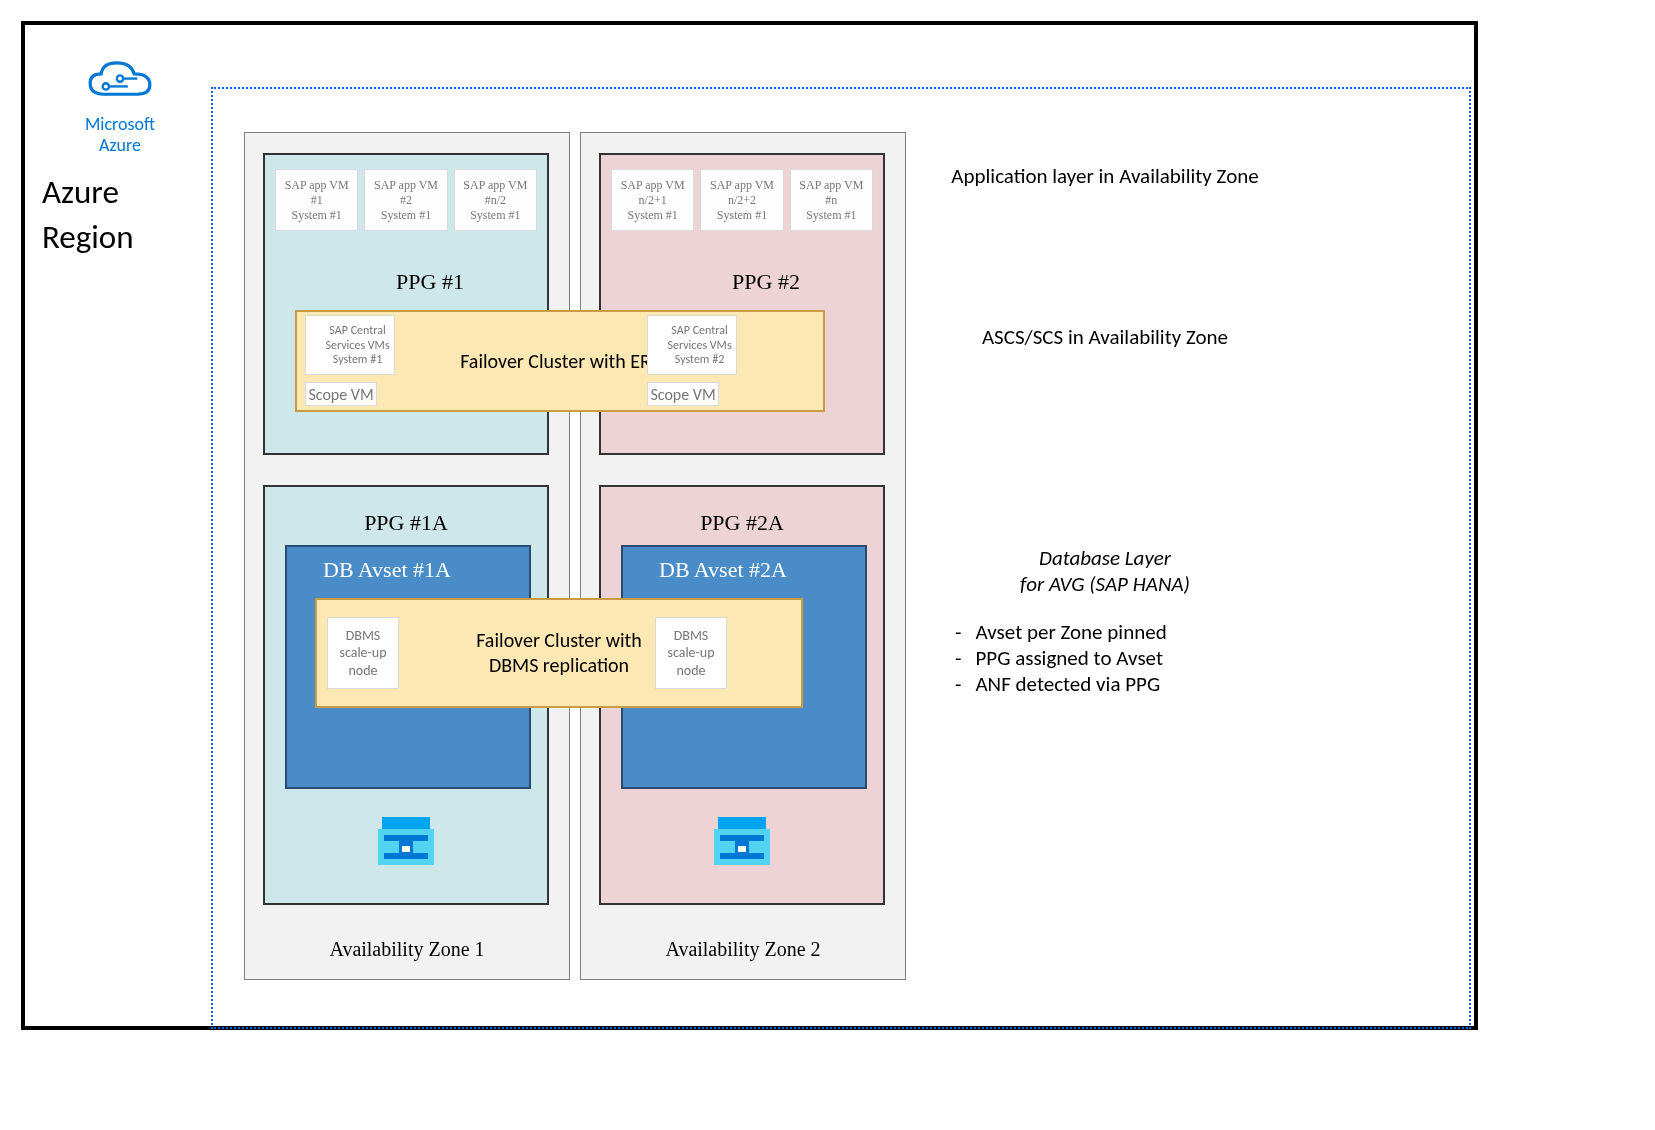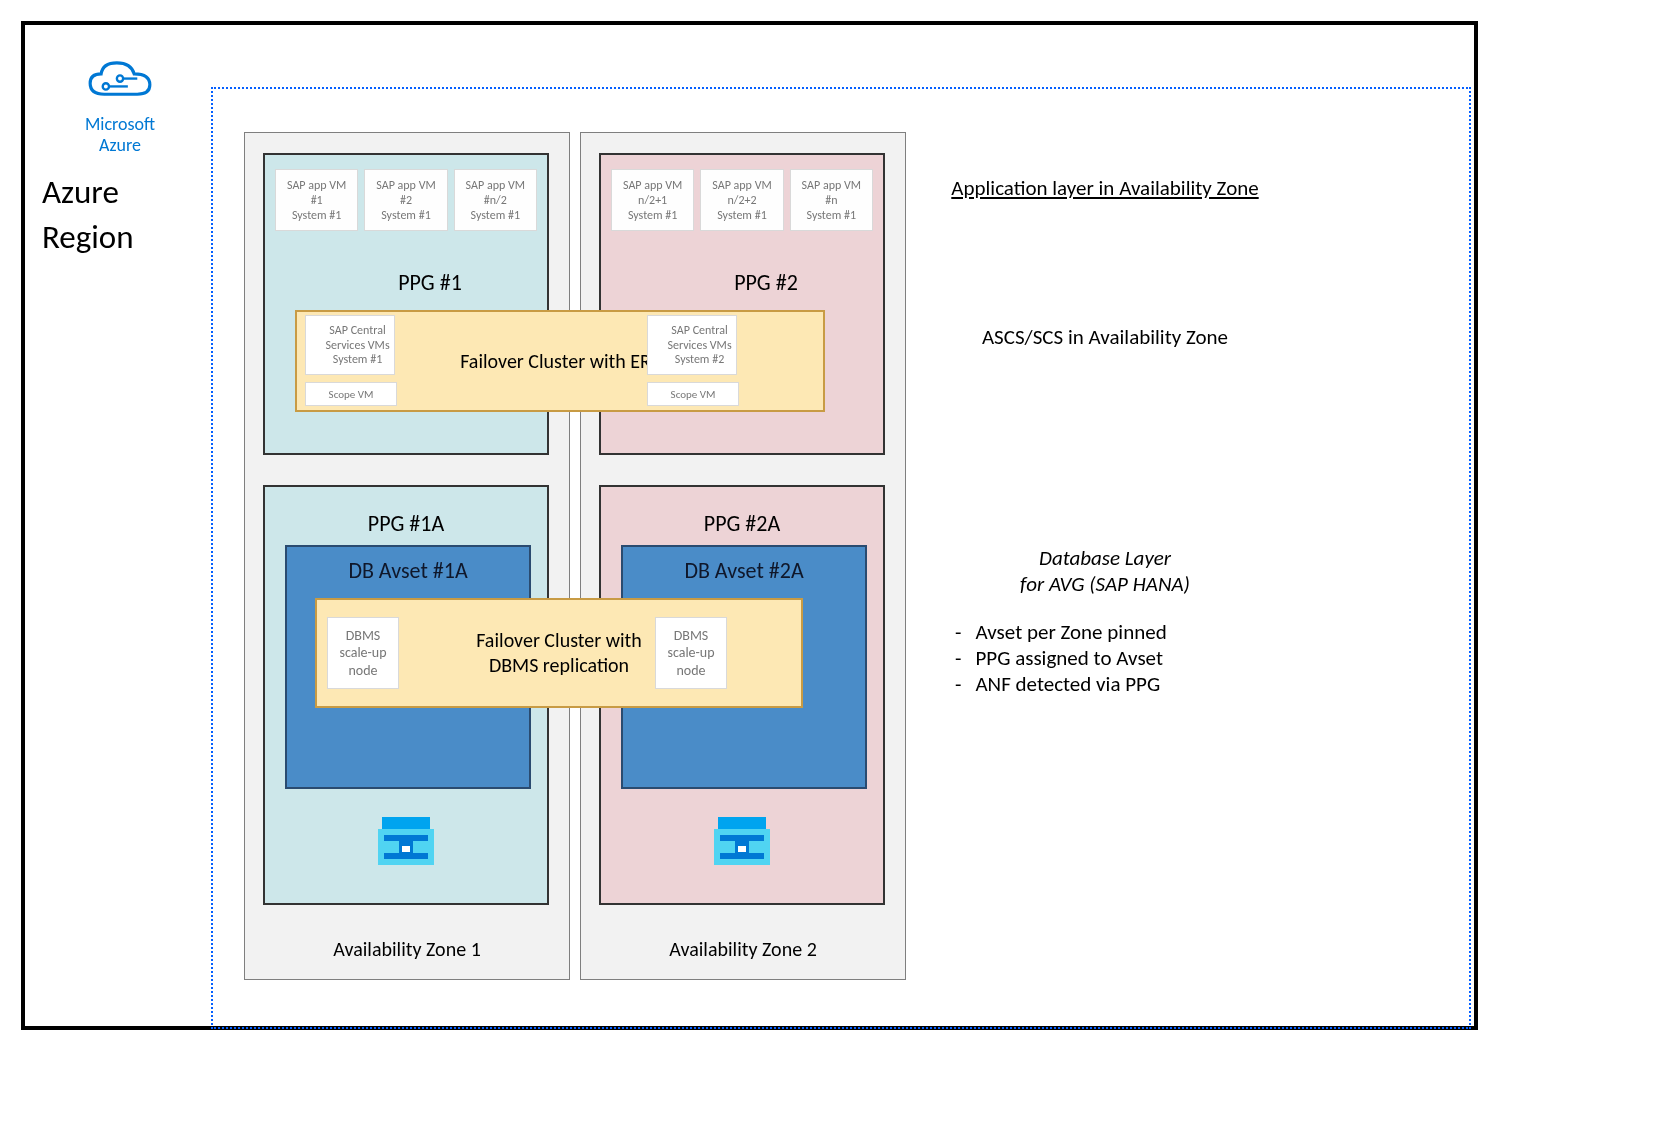--- a/index.html
+++ b/index.html
@@ -10,61 +10,61 @@
 .azure-logo { position: absolute; left: 40px; top: 30px; width: 110px; text-align: center; }
 .azure-cloud { display: inline-block; width: 80px; height: 55px; position: relative; }
 .azure-cloud svg { width: 80px; height: 55px; }
 .azure-text { color: #0078d4; font-size: 18px; line-height: 1.15; font-weight: 400; }
 
 .region-label { position: absolute; left: 17px; top: 145px; width: 170px; font-size: 33px; font-weight: 400; line-height: 1.35; }
 
 .region-border { position: absolute; left: 186px; top: 62px; width: 1260px; height: 942px; border: 2.5px dotted #0560ff; }
 
 
-.az { position: absolute; top: 107px; width: 326px; height: 848px; background: #f2f2f2; border: 1.5px solid #7f7f7f; }
+.az { position: absolute; top: 107px; width: 326px; height: 848px; background: #f2f2f2; border: 1.5px solid #7f7f7f; font-family: Liberation Serif, serif; }
 .az1 { left: 219px; }
 .az2 { left: 555px; }
 .az-label { position: absolute; bottom: 18px; width: 100%; text-align: center; font-size: 20px; }
 
 
 .ppg { position: absolute; width: 286px; border: 2px solid #333; }
 .ppg-top-1 { left: 18px; top: 20px; height: 302px; background: #cde7ea; }
 .ppg-top-2 { left: 18px; top: 20px; height: 302px; background: #edd3d6; }
 .ppg-bot-1 { left: 18px; top: 352px; height: 420px; background: #cde7ea; }
 .ppg-bot-2 { left: 18px; top: 352px; height: 420px; background: #edd3d6; }
 .ppg-label { position: absolute; width: 100%; text-align: center; font-size: 22px; }
 .ppg-label-top { top: 114px; padding-left: 48px; }
 .ppg-label-bot { top: 23px; }
 
 
 .vm-row { position: absolute; top: 14px; left: 10px; right: 10px; display: flex; gap: 6px; justify-content: center; }
 .vm-tile { width: 84px; height: 62px; background: #fefefe; border: 1.5px solid #d9d9d9; font-size: 12px; color: #777; text-align: center; display: flex; flex-direction: column; justify-content: center; line-height: 1.25; }
 
 
 .db-avset { position: absolute; left: 20px; top: 58px; width: 246px; height: 244px; background: #4a8cc8; border: 2px solid #2a4b70; }
-.db-avset-label { position: absolute; top: 10px; width: 100%; text-align: center; font-size: 22px; color: #0f172a; }
+.db-avset-label { position: absolute; top: 10px; width: 100%; font-size: 22px; color: #ffffff; padding-left: 36px; }
 
 
 .failover { position: absolute; background: #fde8b4; border: 2px solid #c89b44; display: flex; align-items: center; justify-content: center; font-size: 20px; text-align: center; }
 .failover-ers { left: 270px; top: 285px; width: 530px; height: 102px; z-index: 5; }
 .failover-db { left: 290px; top: 573px; width: 488px; height: 110px; z-index: 5; line-height: 1.25; }
 
 
 .svc-box, .scope-box, .dbms-box { position: absolute; background: #fff; border: 1.5px solid #d9d9d9; color: #777; text-align: center; z-index: 6; display: flex; flex-direction: column; justify-content: center; }
 .svc-box { width: 90px; height: 60px; font-size: 12px; line-height: 1.2; padding-left: 15px; }
-.scope-box { width: 92px; height: 24px; font-size: 11px; }
+.scope-box { width: 72px; height: 24px; font-size: 16px; }
 .dbms-box { width: 72px; height: 72px; font-size: 14px; line-height: 1.25; }
 
 
 .storage-icon { position: absolute; top: 330px; left: 50%; transform: translateX(-50%); width: 56px; height: 48px; }
 .storage-icon svg { width: 56px; height: 48px; }
 
 
 .annot { position: absolute; left: 900px; width: 360px; font-size: 21px; font-weight: 400; }
-.annot-1 { top: 150px; text-align: center; text-decoration: underline; }
+.annot-1 { top: 138px; text-align: center; }
 .annot-2 { top: 299px; text-align: center; }
 .annot-3 { top: 520px; }
 .annot-3-title { text-align: center; margin-bottom: 22px; font-style: italic; }
 .annot-3 ul { list-style: none; padding-left: 30px; }
 .annot-3 li::before { content: "-"; margin-right: 14px; }
 </style>
 </head>
 <body>
 
 <div class="outer-frame">

